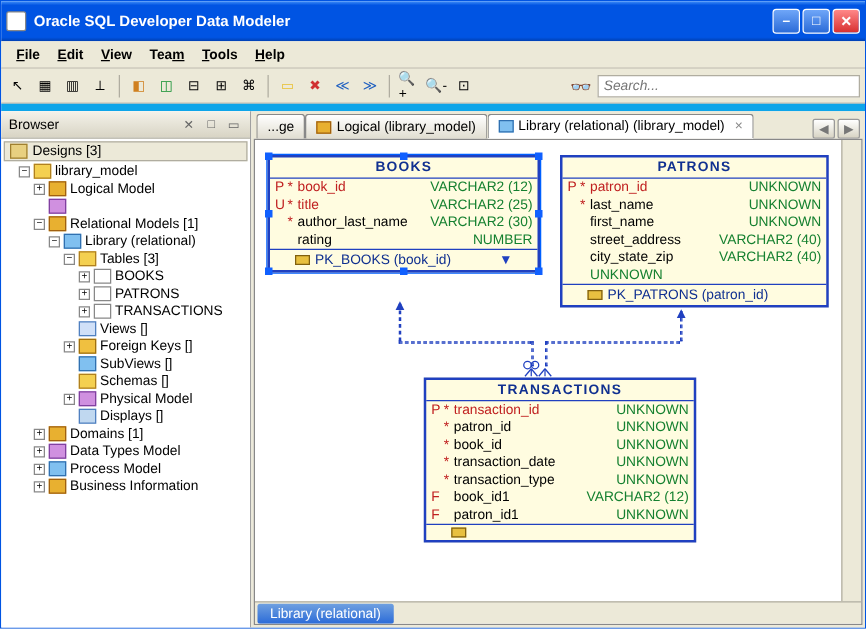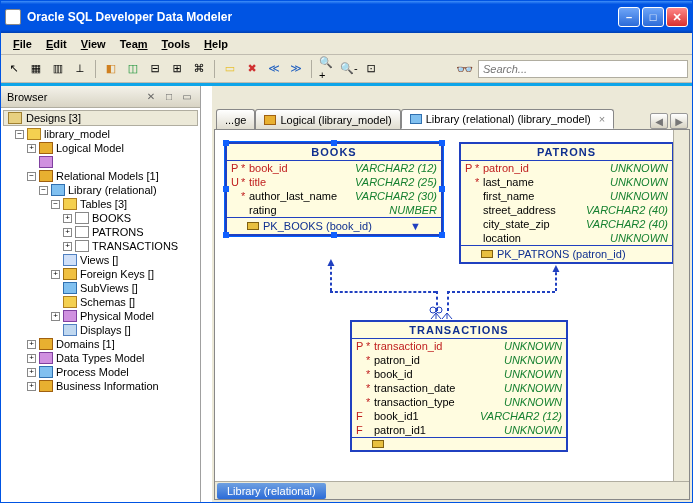--- a/index.html
+++ b/index.html
@@ -20,21 +20,21 @@
 .menubar .menu-item { padding: 2px 6px; }
 .menubar .menu-item span.u { text-decoration: underline; }
 
 .toolbar { height: 28px; background: #ece9d8; border-bottom: 1px solid #c0bcb0; display: flex; align-items: center; padding: 0 4px; gap: 4px; }
 .toolbar .tool-icon { width: 18px; height: 18px; display: flex; align-items: center; justify-content: center; border: 1px solid transparent; border-radius: 2px; }
 .toolbar .sep { width: 1px; height: 18px; background: #b0ada0; margin: 0 2px; }
 .toolbar .search-wrap { margin-left: auto; display: flex; align-items: center; gap: 4px; }
 .toolbar .search-wrap .binoc { font-size: 14px; }
 .toolbar input { border: 1px solid #b0ada0; padding: 2px 4px; color: #888; font-style: italic; width: 210px; height: 18px; }
 
-.content { flex: 1; display: flex; min-height: 0; border-top: 3px solid #0ea5e9; gap: 11px; }
+.content { flex: 1; display: flex; min-height: 0; border-top: 6px solid #0ea5e9; }
 
 .browser-panel { width: 200px; background: #fff; border-right: 1px solid #a0a0a0; display: flex; flex-direction: column; }
 .browser-header { height: 22px; background: linear-gradient(#f4f2ea,#d8d4c4); border-bottom: 1px solid #b0ada0; display: flex; align-items: center; padding: 0 6px; gap: 4px; }
 .browser-header .title { flex: 1; }
 .browser-header .panel-btn { width: 14px; height: 14px; display: flex; align-items: center; justify-content: center; color: #666; font-size: 10px; }
 .browser-tree { flex: 1; overflow: auto; padding: 2px; }
 .designs-row { background: #ece9d8; border: 1px solid #b0ada0; padding: 1px 4px; display: flex; align-items: center; gap: 4px; margin-bottom: 1px; }
 .designs-row .micon { width: 14px; height: 12px; background: #e8d080; border: 1px solid #a08030; }
 .tree-node { display: flex; align-items: center; gap: 3px; padding: 1px 0; white-space: nowrap; }
 .tree-node .toggle { width: 9px; height: 9px; border: 1px solid #888; display: inline-flex; align-items: center; justify-content: center; font-size: 8px; line-height: 1; background: #fff; }
@@ -44,21 +44,21 @@
 .ic-cube { background: #e8b030; border: 1px solid #a06010; }
 .ic-purple { background: #d090e0; border: 1px solid #8040a0; }
 .ic-blue { background: #80c0f0; border: 1px solid #3070b0; }
 .ic-table { background: #fff; border: 1px solid #888; }
 .ic-view { background: #d0e0f8; border: 1px solid #5080c0; }
 .ic-key { background: #f0c040; border: 1px solid #a07010; }
 .ic-display { background: #c0d8f0; border: 1px solid #5080c0; }
 .d1 { padding-left: 12px; } .d2 { padding-left: 24px; } .d3 { padding-left: 36px; } .d4 { padding-left: 48px; } .d5 { padding-left: 60px; }
 
 .canvas-panel { flex: 1; display: flex; flex-direction: column; background: #ece9d8; }
-.tab-row { height: 22px; display: flex; align-items: flex-end; padding: 0 4px; gap: 0; margin-top: 21px; }
+.tab-row { height: 22px; display: flex; align-items: flex-end; padding: 0 4px; gap: 0; }
 .tab-row .tab { height: 20px; border: 1px solid #888; border-bottom: none; border-radius: 3px 3px 0 0; background: linear-gradient(#fff,#e0ddd0); display: flex; align-items: center; padding: 0 8px; gap: 4px; }
 .tab-row .tab.active { background: #fff; border-bottom: 1px solid #fff; position: relative; z-index: 2; }
 .tab-row .nav-arrows { margin-left: auto; display: flex; gap: 2px; }
 .tab-row .nav-arrows .arr { width: 18px; height: 16px; background: linear-gradient(#fff,#d8d4c4); border: 1px solid #999; border-radius: 2px; display: flex; align-items: center; justify-content: center; color: #777; font-size: 10px; }
 .tab .micon { width: 12px; height: 10px; }
 .tab .close-x { color: #888; font-size: 11px; margin-left: 4px; }
 
 .canvas { flex: 1; background: #fff; border: 1px solid #888; margin: 0 2px 2px 2px; position: relative; overflow: hidden; }
 .canvas .hscroll { position: absolute; bottom: 0; left: 0; right: 0; height: 18px; background: #ece9d8; border-top: 1px solid #b0ada0; display: flex; align-items: center; }
 .canvas .hscroll .bottom-tab { height: 16px; background: linear-gradient(#6fa0e0,#2b6bd8); color: #fff; padding: 0 10px; display: flex; align-items: center; border-radius: 2px; margin-left: 2px; }
@@ -70,21 +70,21 @@
 .er-table .handle.tl { top:-4px; left:-4px; } .er-table .handle.tr { top:-4px; right:-4px; }
 .er-table .handle.bl { bottom:-4px; left:-4px; } .er-table .handle.br { bottom:-4px; right:-4px; }
 .er-table .handle.ml { top:50%; left:-4px; margin-top:-3px; } .er-table .handle.mr { top:50%; right:-4px; margin-top:-3px; }
 .er-table .handle.tm { top:-4px; left:50%; margin-left:-3px; } .er-table .handle.bm { bottom:-4px; left:50%; margin-left:-3px; }
 .er-header { text-align: center; font-weight: bold; padding: 2px; letter-spacing: 1px; color: #103090; border-bottom: 1px solid #2040c0; }
 .er-cols { padding: 0; border-bottom: 1px solid #2040c0; }
 .er-col { display: flex; padding: 0 4px; line-height: 14px; }
 .er-col .flag { width: 10px; color: #c02020; }
 .er-col .star { width: 8px; color: #c02020; }
 .er-col .cname { flex: 1; }
-.er-col .ctype { color: #158030; font-style: italic; }
+.er-col .ctype { color: #158030; }
 .er-col.pk .cname, .er-col.u .cname { color: #c02020; }
 .er-pk { display: flex; align-items: center; gap: 4px; padding: 2px 20px; color: #103090; }
 .er-pk .key-ic { width: 12px; height: 8px; background: #e8c040; border: 1px solid #806010; }
 .arrow-marker { position: absolute; width: 10px; height: 10px; color: #2040c0; font-size: 12px; }
 
 .dashed-line { position: absolute; border: 1px dashed #2040c0; }
 .crowfoot { position: absolute; width: 16px; height: 16px; }
 .crowfoot svg { width: 16px; height: 16px; }
 </style>
 </head>
@@ -340,21 +340,20 @@
               </div>
               <div class="er-col">
                 <span class="flag"></span>
                 <span class="star"></span>
                 <span class="cname">city_state_zip</span>
                 <span class="ctype">VARCHAR2 (40)</span>
               </div>
               <div class="er-col">
                 <span class="flag"></span>
                 <span class="star"></span>
-                <span class="cname">location</span>
                 <span class="ctype">UNKNOWN</span>
               </div>
             </div>
           <div class="er-pk">
               <span class="key-ic"></span>
               <span>PK_PATRONS (patron_id)</span>
             </div>
         </div>
 
         <div class="er-table" id="tbl-trans" style="left:135px; top:190px; width:218px;">

